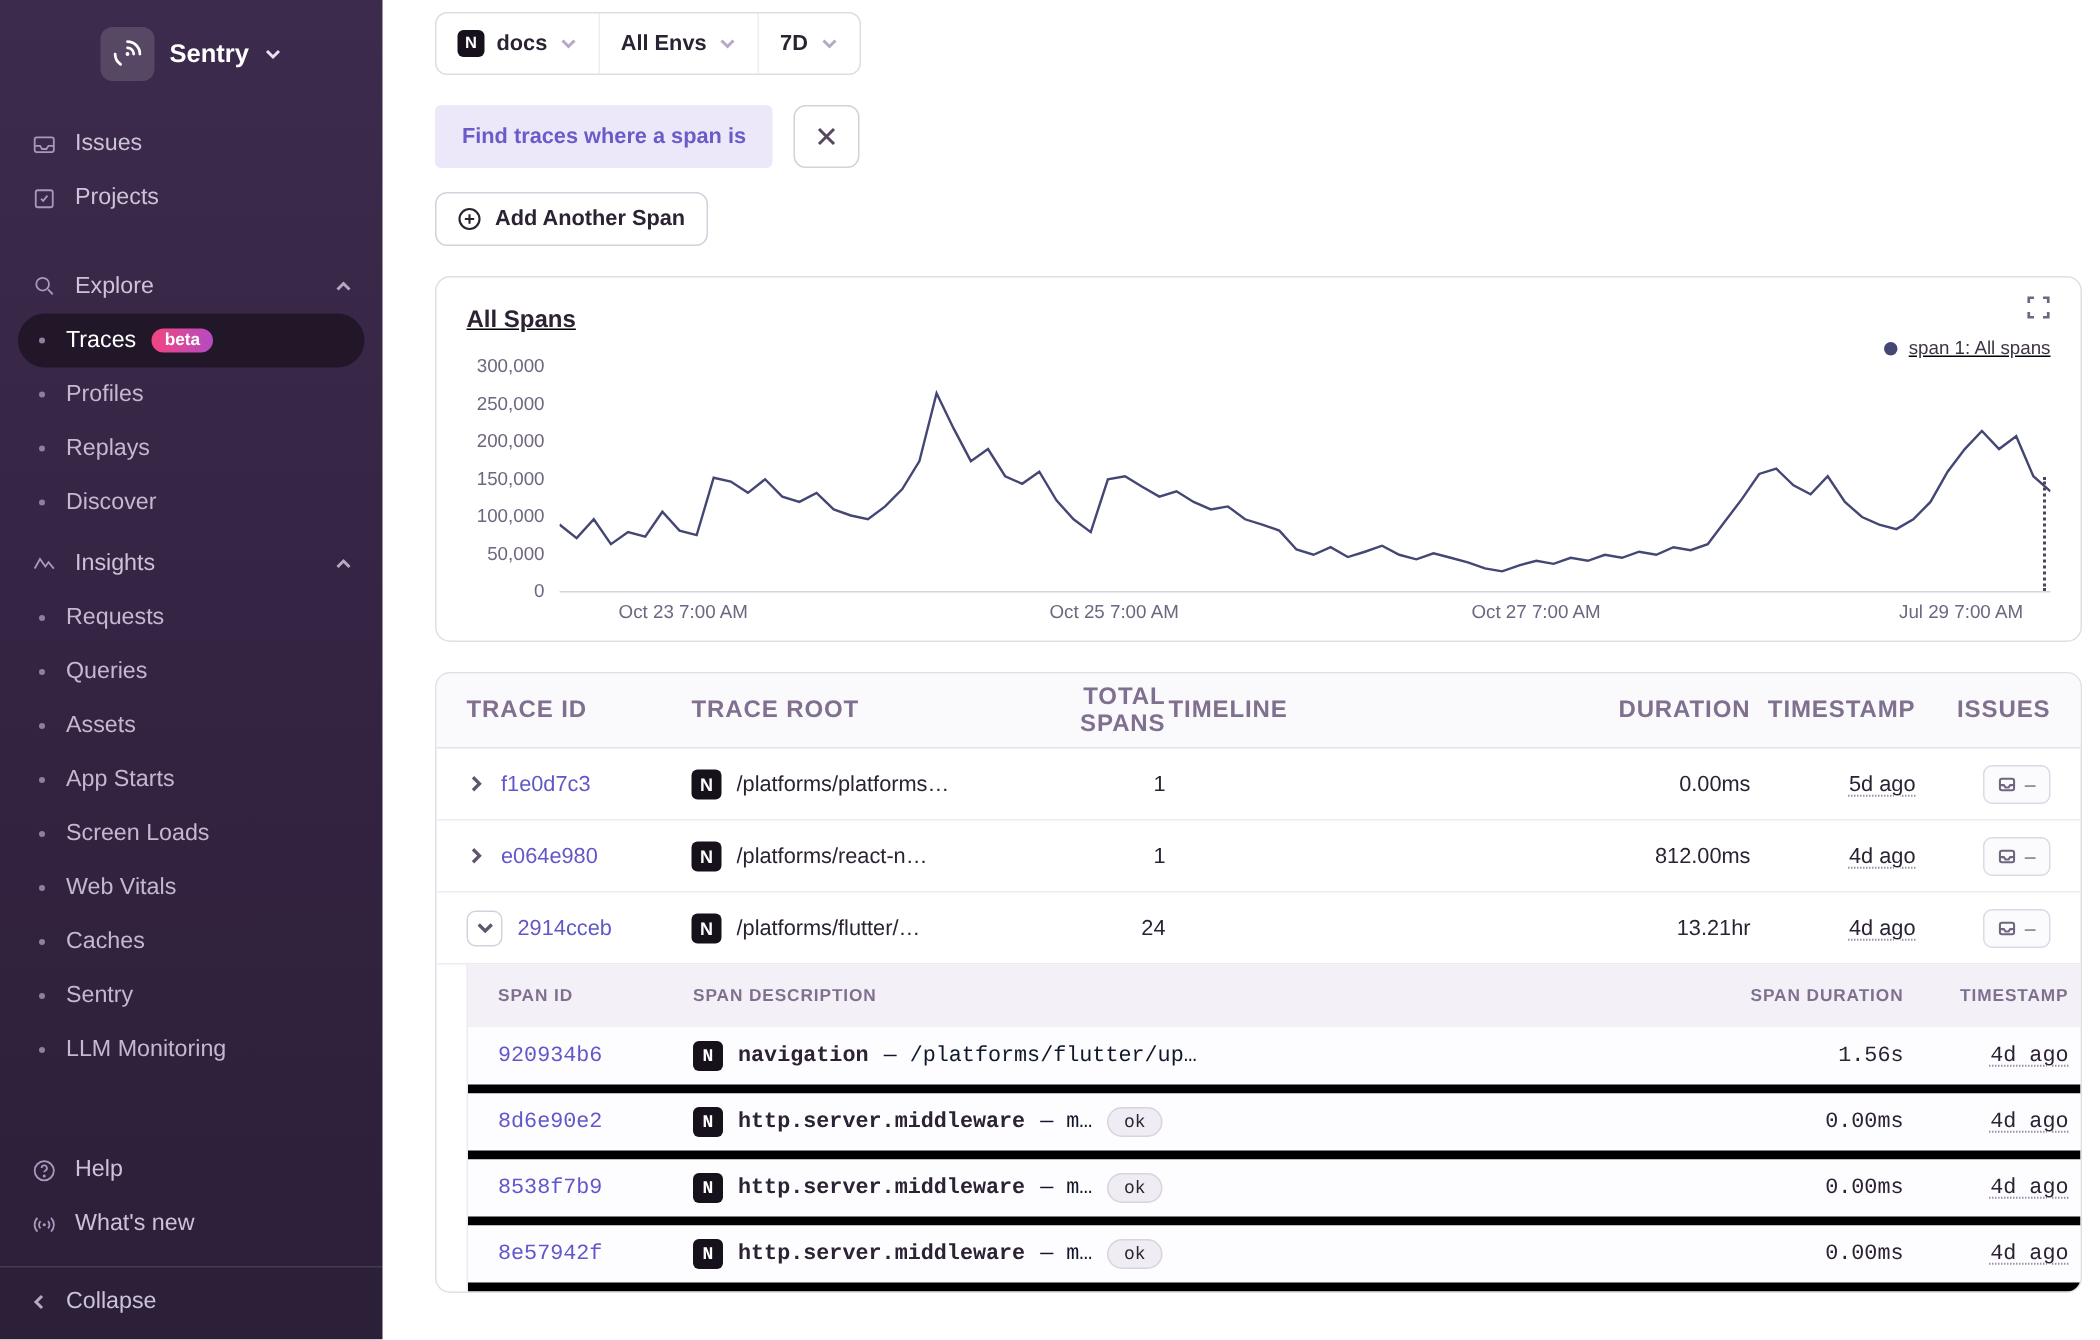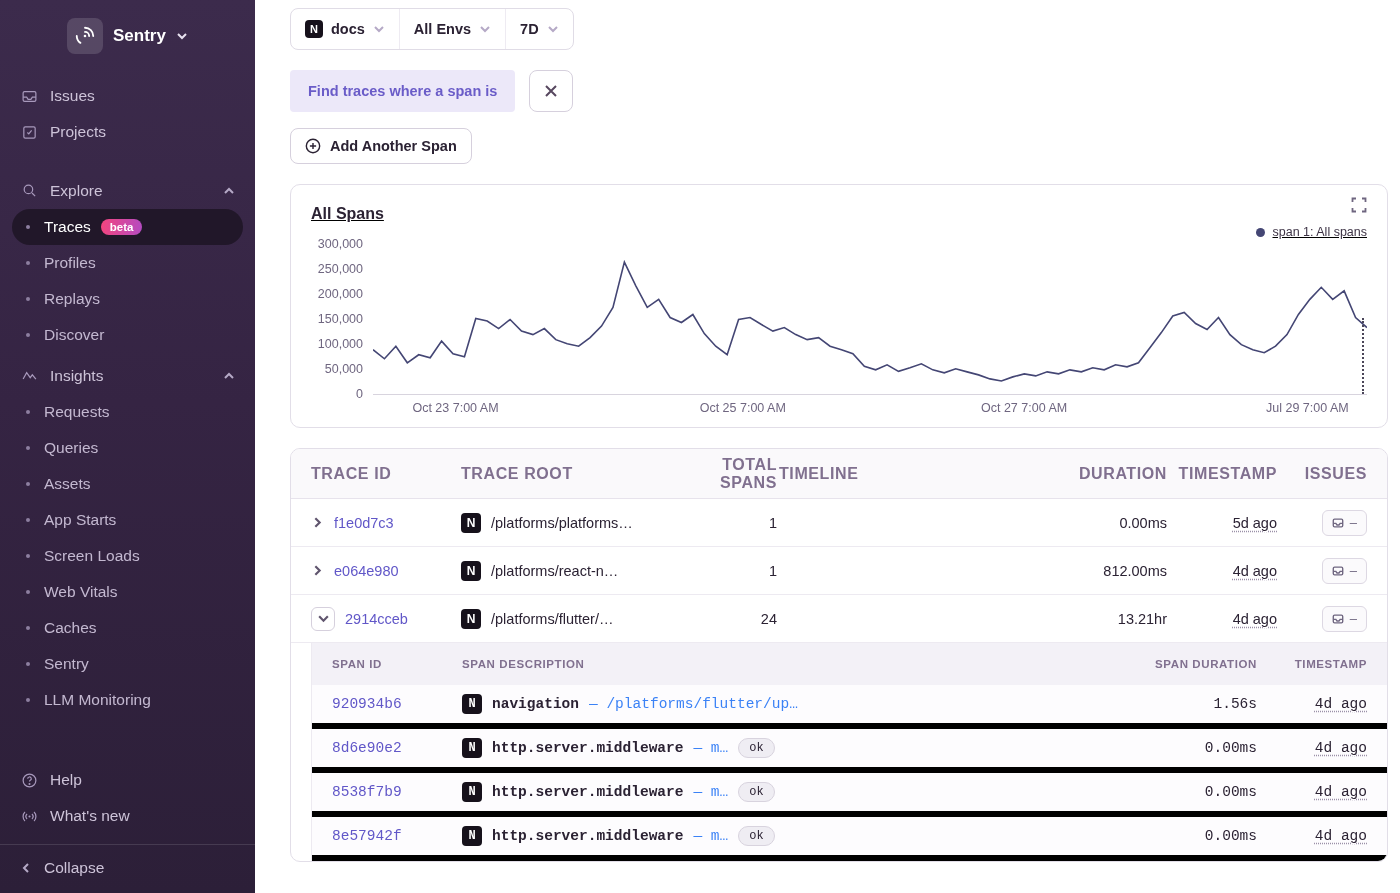--- a/index.html
+++ b/index.html
@@ -80,26 +80,26 @@
   .root-text { white-space:nowrap; overflow:hidden; text-overflow:ellipsis; }
   .track { width:240px; height:14px; background:#e9e6ef; border-radius:2px; position:relative; overflow:hidden; }
   .bar { position:absolute; top:0; bottom:0; background:var(--bar,#4b4a74); border-radius:1px; }
   .ts-link { text-decoration:underline; text-decoration-style:dotted; text-decoration-color:#9b90a8; text-underline-offset:3px; cursor:pointer; color:#2b2233; }
   .issues-cell { display:flex; justify-content:flex-end; }
   .issues-btn { display:flex; align-items:center; gap:6px; height:26px; padding:0 9px; border:1px solid #ddd8e3; border-radius:6px; background:#fbfafc; color:#6f6680; font-size:13px; cursor:pointer; }
   .issues-btn svg { width:12px; height:12px; stroke:#6f6680; stroke-width:1.6; fill:none; }
 
   
   .sub-wrap { margin-left:20px; border-left:1px solid #edeaf1; }
-  .sgrid { display:grid; grid-template-columns:130px minmax(0,1fr) 260px 130px 110px; align-items:center; padding:0 20px 0 20px; }
+  .sgrid { display:grid; grid-template-columns:130px minmax(0,1fr) 260px 130px 110px; align-items:center; padding:0 8px 0 20px; }
   .shead { height:42px; background:#f3f1f7; color:#80708f; font-size:11.5px; font-weight:bold; letter-spacing:0.6px; text-transform:uppercase; }
   .srow { height:44px; border-bottom:6px solid #000000; font-size:14.5px; color:#2b2233; background:#fdfcfe;font-family:Liberation Mono, monospace; }
   .cell-desc { display:flex; align-items:center; gap:10px; min-width:0; padding-right:16px; }
   .op { font-weight:bold; white-space:nowrap; }
-  .desc-rest { white-space:nowrap; overflow:hidden; text-overflow:ellipsis; color:#3b82f6;text-align:right; }
+  .desc-rest { white-space:nowrap; overflow:hidden; text-overflow:ellipsis; color:#0f172a;text-align:right; }
   .ok-chip { font-size:12px; color:#2b2233; background:#efedf3; border:1px solid #d8d3de; border-radius:10px; padding:2px 10px; }
 </style>
 </head>
 <body>
 
 <aside class="sidebar">
   <div class="brand">
     <span class="logo-tile">
       <svg width="22" height="22" viewBox="0 0 24 24" fill="none" stroke="#fff" stroke-width="2" stroke-linecap="round">
         <path d="M12 3a9 9 0 0 1 9 9"></path>

